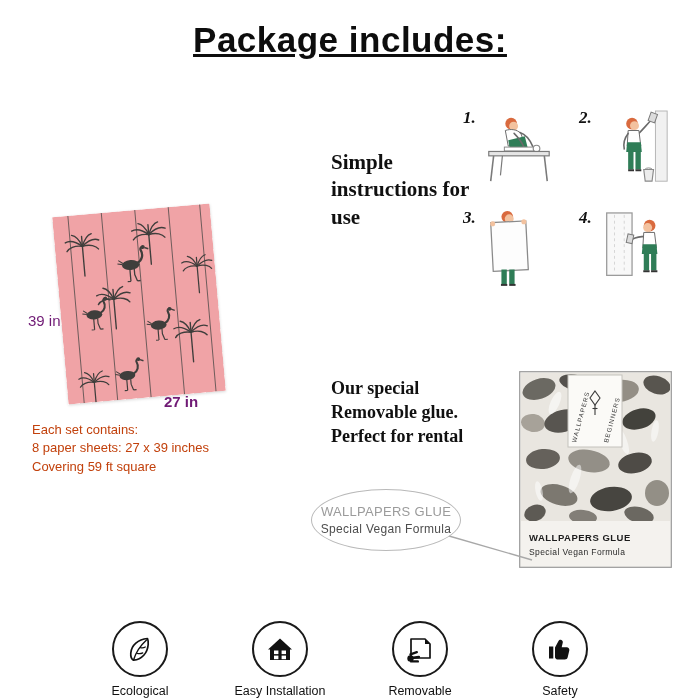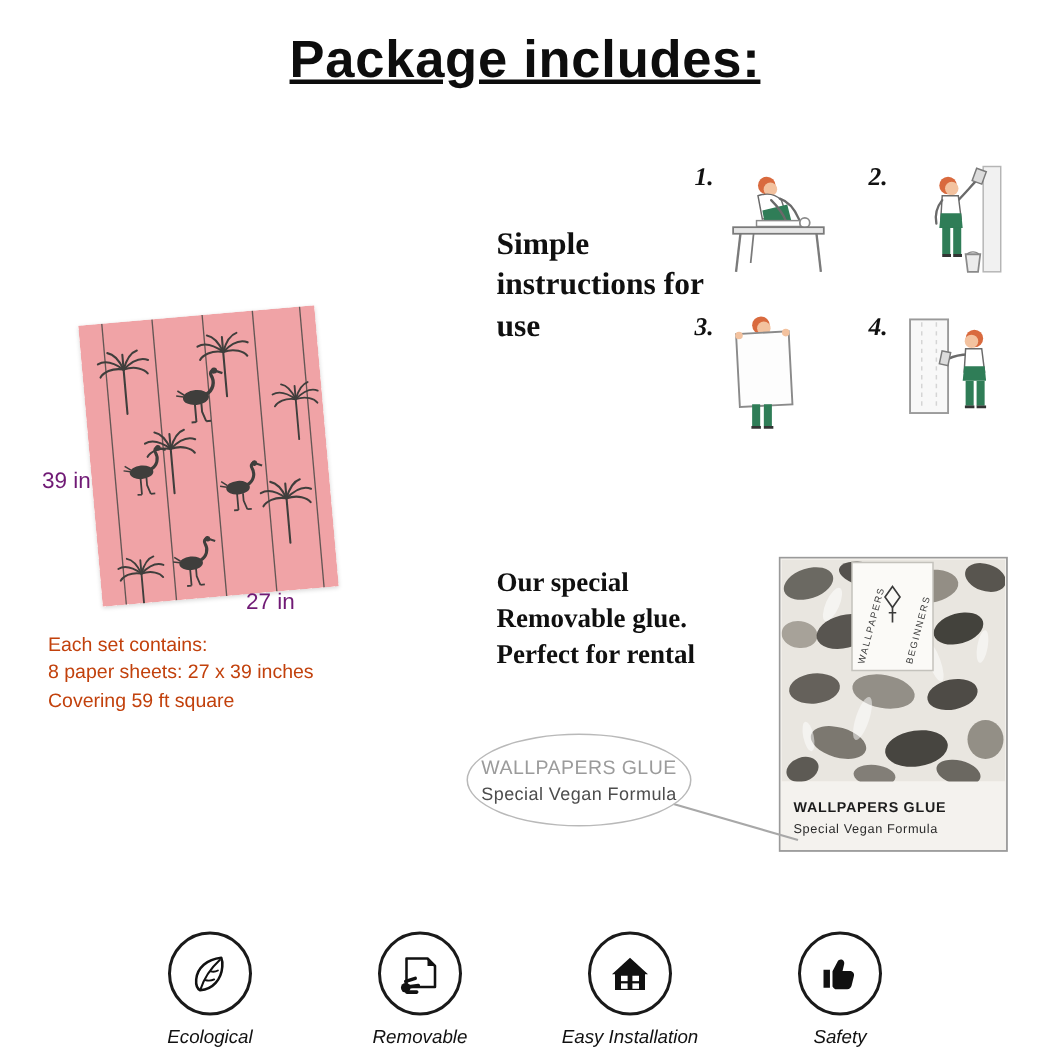--- a/index.html
+++ b/index.html
@@ -9,21 +9,21 @@
 
   .page-title { top:20px; left:0; width:100%; text-align:center;
     font-size:35px; font-weight:800; letter-spacing:0.5px; color:#0d0d0d;text-decoration:underline; }
 
   
   .swatch { left:60px; top:210px; width:158px; height:188px; transform:rotate(-5deg);
     box-shadow:0 1px 3px rgba(0,0,0,0.15); }
   .swatch svg { display:block; width:100%; height:100%; }
   .dim { font-size:15px; color:#701a75; }
   .dim-h { left:28px; top:312px; }
-  .dim-w { left:164px; top:393px; }
+  .dim-w { left:164px; top:393px;font-weight:bold; }
   .set-desc { left:32px; top:421px; font-size:13px; line-height:1.42; color:#c2410c; }
 
   
   .instr-heading { left:331px; top:149px; width:138px;
     font-family:"Liberation Serif", serif; font-weight:700; font-size:21px; line-height:1.3; color:#101010; }
   .steps { left:463px; top:106px; width:220px; height:200px; }
   .step { position:absolute; display:flex; align-items:flex-start; gap:3px; }
   .step-1 { left:0; top:0; } .step-2 { left:116px; top:0; }
   .step-3 { left:0; top:100px; } .step-4 { left:116px; top:100px; }
   .step-num { font-family:"Liberation Serif", serif; font-style:italic; font-weight:700;
@@ -38,21 +38,21 @@
   .callout-line { left:446px; top:520px; }
   .callout { left:311px; top:489px; width:150px; height:62px;
     border:1.5px solid #b9b9b9; border-radius:50%;
     display:flex; flex-direction:column; justify-content:center; align-items:center; gap:3px;
     background:rgba(255,255,255,0.65); }
   .callout-l1 { color:#9b9b9b; font-size:13px; letter-spacing:0.3px; }
   .callout-l2 { color:#4d4d4d; font-size:12px; letter-spacing:0.3px; }
 
   
   .features { left:88px; top:621px; width:524px; display:flex; justify-content:space-between; }
-  .feature { display:flex; flex-direction:column; align-items:center; width:104px;font-style:italic; }
+  .feature { display:flex; flex-direction:column; align-items:center; width:104px; }
   .feature-circle { width:56px; height:56px; border:2.5px solid #1a1a1a; border-radius:50%;
     display:flex; align-items:center; justify-content:center; background:#fff; }
   .feature-circle svg { width:32px; height:32px; }
   .feature-label { margin-top:7px; font-size:12.5px; color:#111; white-space:nowrap; }
 </style>
 </head>
 <body>
 
 <div class="canvas">
 
@@ -251,48 +251,48 @@
           <path d="M13.2 20.5 C15.2 20.9 17.2 20.7 18.8 19.9" fill="none" stroke="#111" stroke-width="1.2" stroke-linecap="round"></path>
           <path d="M16.4 14.6 C18.1 15 19.9 14.8 21.3 14" fill="none" stroke="#111" stroke-width="1.2" stroke-linecap="round"></path>
         </svg>
       </div>
       <div class="feature-label">Ecological</div>
     </div>
 
     <div class="feature">
       <div class="feature-circle">
         <svg viewBox="0 0 32 32">
+          <path d="M16 5.5 L28 16.5 H26 V27 H6 V16.5 H4 Z" fill="#111"></path>
+          <g fill="#fff">
+            <rect x="10" y="17.5" width="4.4" height="3.6"></rect>
+            <rect x="17.6" y="17.5" width="4.4" height="3.6"></rect>
+            <rect x="10" y="22.6" width="4.4" height="3.6"></rect>
+            <rect x="17.6" y="22.6" width="4.4" height="3.6"></rect>
+          </g>
+        </svg>
+      </div>
+      <div class="feature-label">Easy Installation</div>
+    </div>
+
+    <div class="feature">
+      <div class="feature-circle">
+        <svg viewBox="0 0 32 32">
           <path d="M7 6 H21 L26 11 V25 H7 Z" fill="none" stroke="#111" stroke-width="1.7" stroke-linejoin="round"></path>
           <path d="M21 6 L21 11 H26 Z" fill="#111"></path>
           <g fill="#111">
             <circle cx="6.5" cy="25.5" r="3.2"></circle>
             <rect x="5" y="20.5" width="9" height="2.4" rx="1.2" transform="rotate(-18 5 20.5)"></rect>
             <rect x="6" y="24" width="10" height="2.4" rx="1.2" transform="rotate(-8 6 24)"></rect>
             <rect x="6" y="27.2" width="9" height="2.4" rx="1.2"></rect>
           </g>
         </svg>
       </div>
       <div class="feature-label">Removable</div>
     </div>
 
-    <div class="feature">
-      <div class="feature-circle">
-        <svg viewBox="0 0 32 32">
-          <path d="M16 5.5 L28 16.5 H26 V27 H6 V16.5 H4 Z" fill="#111"></path>
-          <g fill="#fff">
-            <rect x="10" y="17.5" width="4.4" height="3.6"></rect>
-            <rect x="17.6" y="17.5" width="4.4" height="3.6"></rect>
-            <rect x="10" y="22.6" width="4.4" height="3.6"></rect>
-            <rect x="17.6" y="22.6" width="4.4" height="3.6"></rect>
-          </g>
-        </svg>
-      </div>
-      <div class="feature-label">Easy Installation</div>
-    </div>
-
 
     <div class="feature">
       <div class="feature-circle">
         <svg viewBox="0 0 32 32">
           <path fill="#111" d="M5 13.5 h4.3 v12 H5 Z M11 24.6 l0.6 0.9 c0.4 0.6 1.1 1 1.8 1 h7.4 c1.4 0 2.6 -1 2.9 -2.3 l1.6 -6.6 c0.4 -1.7 -0.9 -3.3 -2.6 -3.3 h-5 l1.1 -4.7 c0.3 -1.5 -0.8 -2.9 -2.3 -2.9 -0.8 0 -1.6 0.5 -2 1.2 l-3.5 6.6 Z"></path>
         </svg>
       </div>
       <div class="feature-label">Safety</div>
     </div>
 

